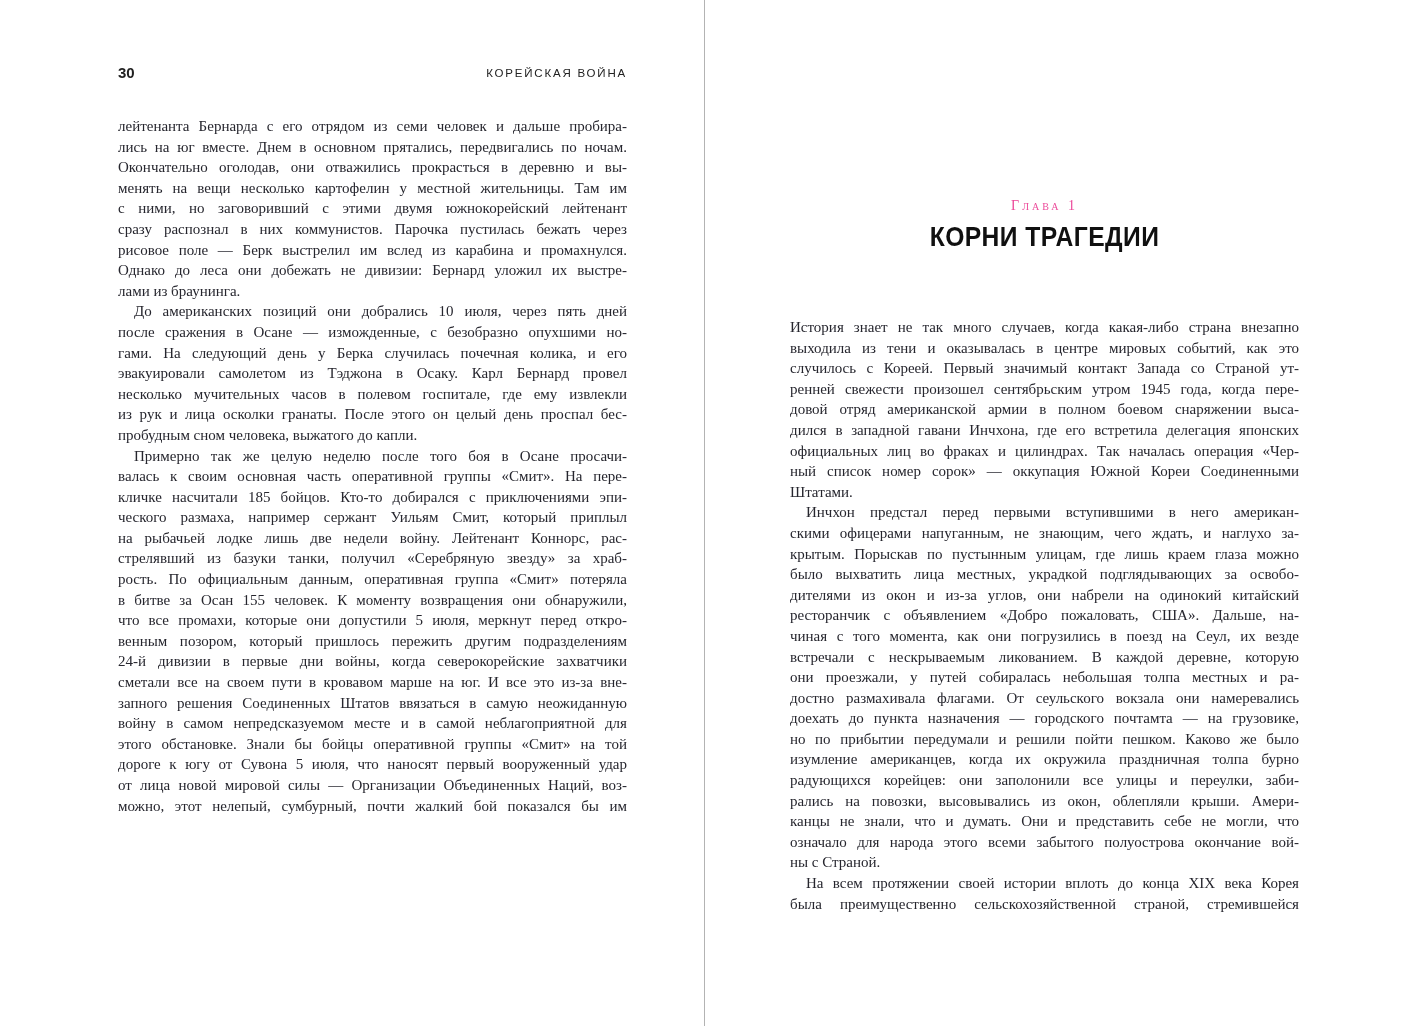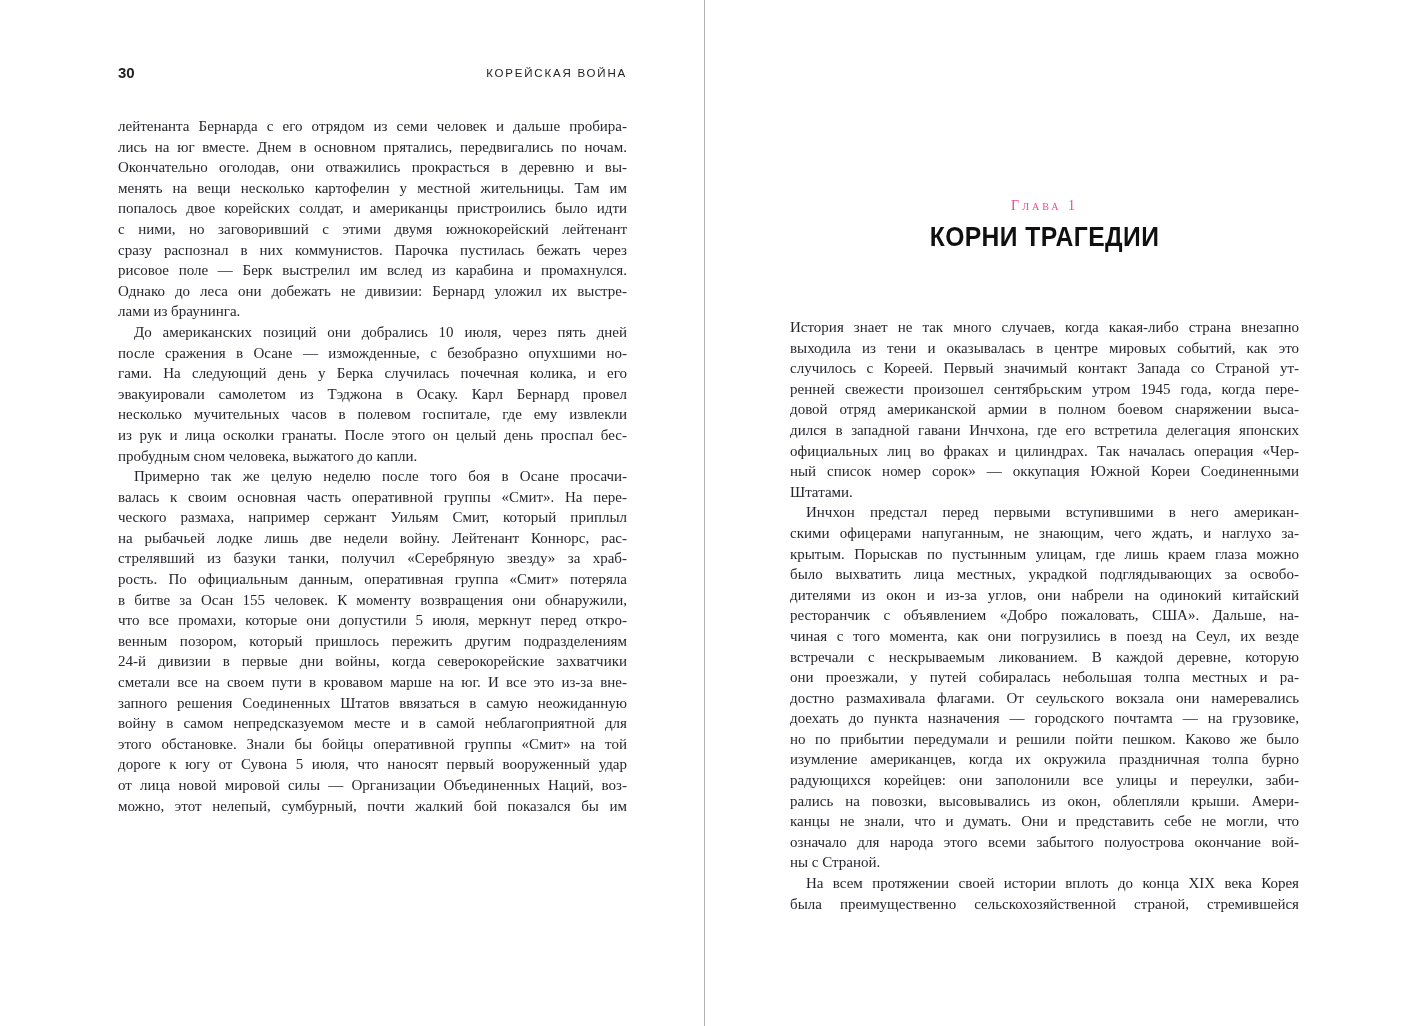--- a/index.html
+++ b/index.html
@@ -78,35 +78,35 @@
 <div class="page" id="page-left">
   <div class="folio-row">
     <span class="folio">30</span>
     <span class="running-header">КОРЕЙСКАЯ ВОЙНА</span>
   </div>
   <div class="body-text">
       <div class="ln">лейтенанта Бернарда с его отрядом из семи человек и дальше пробира-</div>
       <div class="ln">лись на юг вместе. Днем в основном прятались, передвигались по ночам.</div>
       <div class="ln">Окончательно оголодав, они отважились прокрасться в деревню и вы-</div>
       <div class="ln">менять на вещи несколько картофелин у местной жительницы. Там им</div>
-      <div class="ln">попалось двое корейских солдат, и американцы пристроились было идти</div>
       <div class="ln">с ними, но заговоривший с этими двумя южнокорейский лейтенант</div>
       <div class="ln">сразу распознал в них коммунистов. Парочка пустилась бежать через</div>
       <div class="ln">рисовое поле — Берк выстрелил им вслед из карабина и промахнулся.</div>
       <div class="ln">Однако до леса они добежать не дивизии: Бернард уложил их выстре-</div>
       <div class="ln pend">лами из браунинга.</div>
       <div class="ln ind">До американских позиций они добрались 10 июля, через пять дней</div>
       <div class="ln">после сражения в Осане — изможденные, с безобразно опухшими но-</div>
       <div class="ln">гами. На следующий день у Берка случилась почечная колика, и его</div>
       <div class="ln">эвакуировали самолетом из Тэджона в Осаку. Карл Бернард провел</div>
       <div class="ln">несколько мучительных часов в полевом госпитале, где ему извлекли</div>
       <div class="ln">из рук и лица осколки гранаты. После этого он целый день проспал бес-</div>
       <div class="ln pend">пробудным сном человека, выжатого до капли.</div>
       <div class="ln ind">Примерно так же целую неделю после того боя в Осане просачи-</div>
       <div class="ln">валась к своим основная часть оперативной группы «Смит». На пере-</div>
+      <div class="ln">кличке насчитали 185 бойцов. Кто-то добирался с приключениями эпи-</div>
       <div class="ln">ческого размаха, например сержант Уильям Смит, который приплыл</div>
       <div class="ln">на рыбачьей лодке лишь две недели войну. Лейтенант Коннорс, рас-</div>
       <div class="ln">стрелявший из базуки танки, получил «Серебряную звезду» за храб-</div>
       <div class="ln">рость. По официальным данным, оперативная группа «Смит» потеряла</div>
       <div class="ln">в битве за Осан 155 человек. К моменту возвращения они обнаружили,</div>
       <div class="ln">что все промахи, которые они допустили 5 июля, меркнут перед откро-</div>
       <div class="ln">венным позором, который пришлось пережить другим подразделениям</div>
       <div class="ln">24-й дивизии в первые дни войны, когда северокорейские захватчики</div>
       <div class="ln">сметали все на своем пути в кровавом марше на юг. И все это из-за вне-</div>
       <div class="ln">запного решения Соединенных Штатов ввязаться в самую неожиданную</div>

